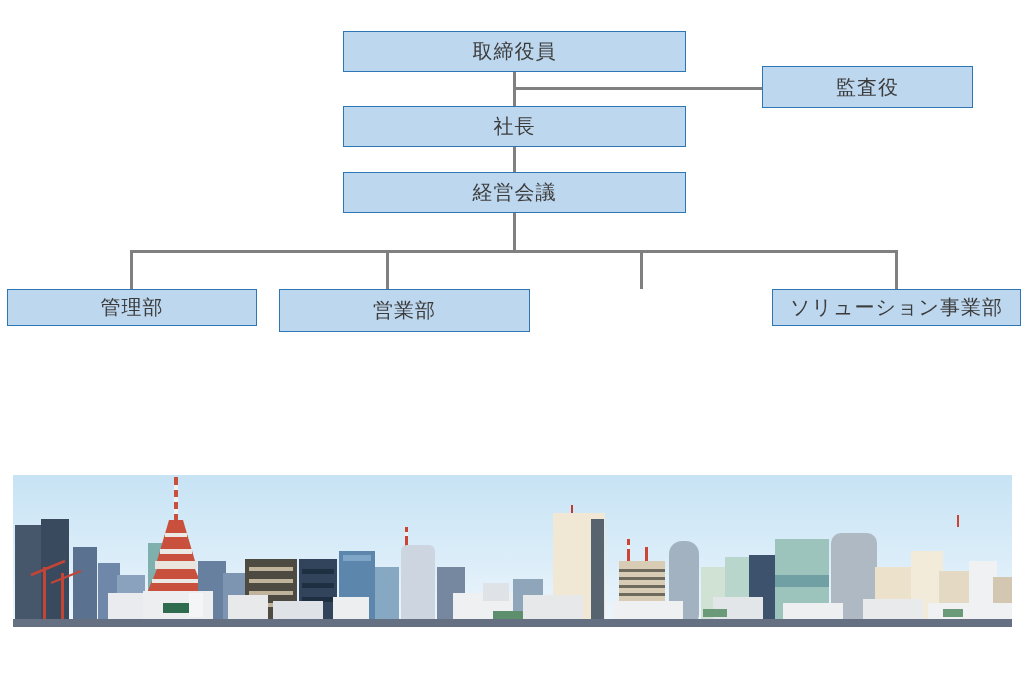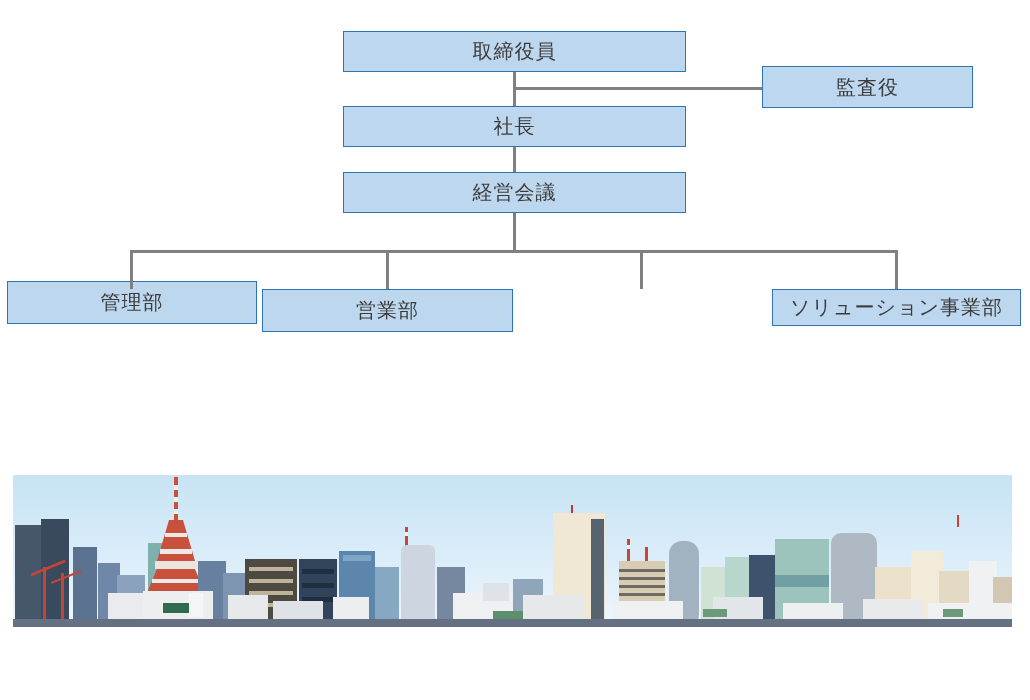--- a/index.html
+++ b/index.html
@@ -42,23 +42,23 @@
 <div id="stage" style="--node-fill: #BDD7EE; --node-border: #2E75B6; --node-text: #3B3B3B; --connector: #808080;">
 
   <div class="org-node" style="left:343px; top:31px;  width:343px; height:41px;">取締役員</div>
 
   <div class="org-node" style="left:762px; top:66px;  width:211px; height:42px;">監査役</div>
 
   <div class="org-node" style="left:343px; top:106px; width:343px; height:41px;">社長</div>
 
   <div class="org-node" style="left:343px; top:172px; width:343px; height:41px;font-family:Liberation Mono, monospace;">経営会議</div>
 
-  <div class="org-node" style="left:7px;   top:281px; width:250px; height:43px;">管理部</div>
+  <div class="org-node" style="left:7px;   top:289px; width:250px; height:37px;">管理部</div>
 
-  <div class="org-node" style="left:262px; top:289px; width:251px; height:43px;">営業部</div>
+  <div class="org-node" style="left:279px; top:289px; width:251px; height:43px;">営業部</div>
 
 
   <div class="org-node" style="left:772px; top:289px; width:249px; height:37px;">ソリューション事業部</div>
 
   <div class="connector" style="left:513px; top:72px;  width:3px;   height:34px;"></div>
   <div class="connector" style="left:513px; top:87px;  width:249px; height:3px;"></div>
   <div class="connector" style="left:513px; top:147px; width:3px;   height:25px;"></div>
   <div class="connector" style="left:513px; top:213px; width:3px;   height:40px;"></div>
   <div class="connector" style="left:130px; top:250px; width:768px; height:3px;"></div>
   <div class="connector" style="left:130px; top:250px; width:3px;   height:39px;"></div>

